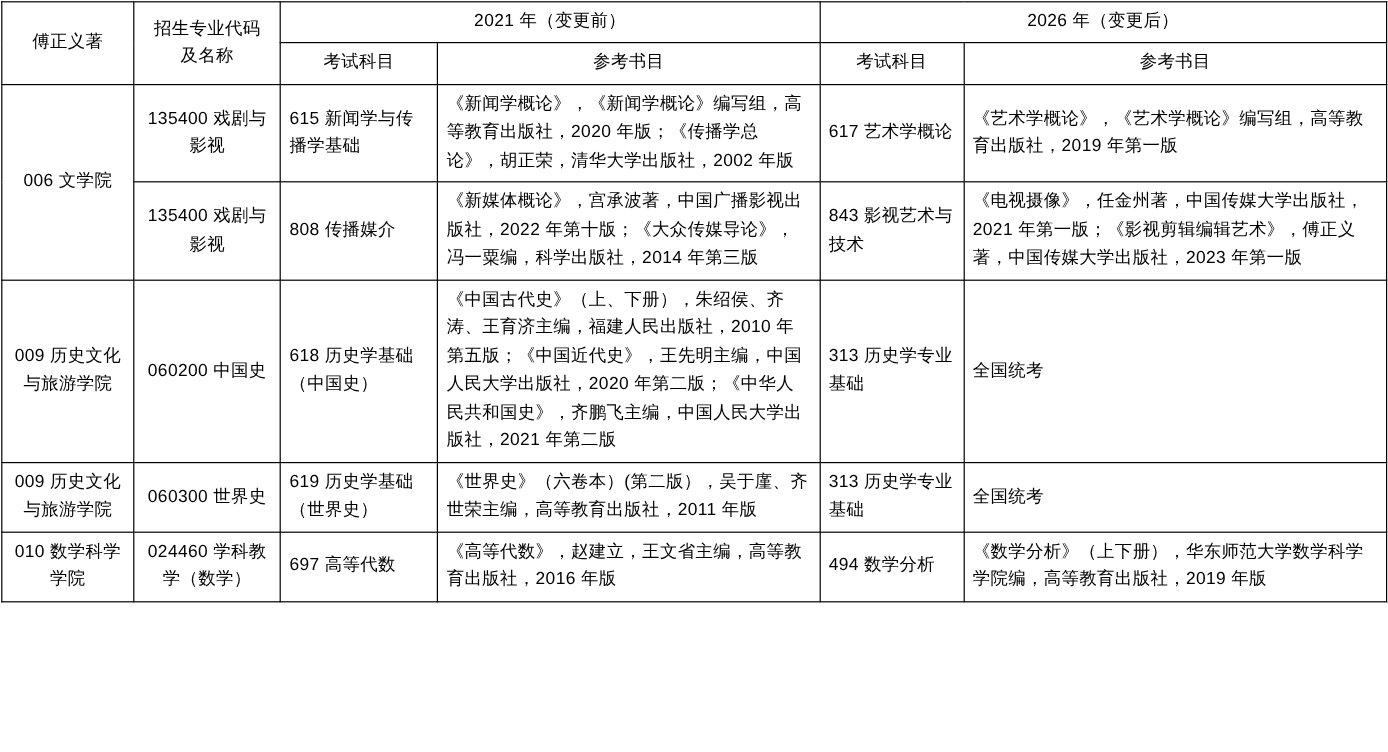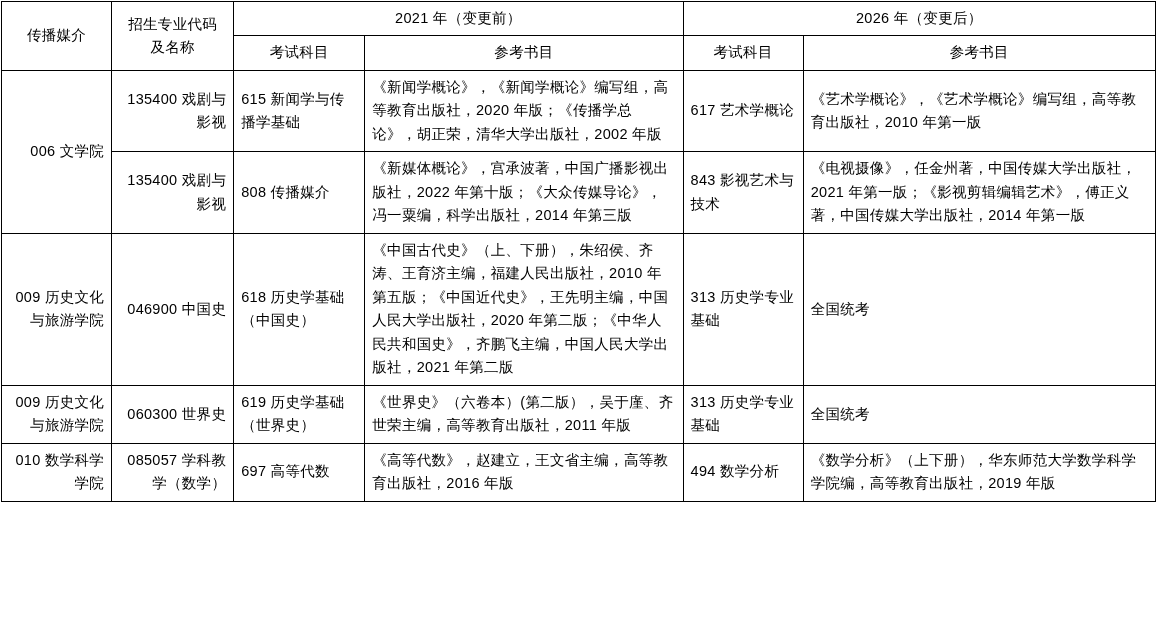--- a/index.html
+++ b/index.html
@@ -34,25 +34,25 @@
     font-size: 14.5px;
     line-height: 1.62;
     letter-spacing: 0.3px;
   }
   th.hdr {
     text-align: center;
     font-size: 15px;
     padding: 7px 6px;
   }
   td.college {
-    text-align: right;
+    text-align: center;
     padding-left: 10px;
   }
   td.major {
-    text-align: right;
+    text-align: center;
     padding-left: 12px;
     margin-top: 17px;
   }
   td.subject {
     text-align: left;
     padding-left: 10px;
   }
   td.books {
     text-align: left;
     padding-left: 8px;
@@ -73,68 +73,68 @@
     <colgroup>
       <col class="col-college">
       <col class="col-major">
       <col class="col-sub25">
       <col class="col-book25">
       <col class="col-sub26">
       <col class="col-book26">
     </colgroup>
     <thead>
       <tr>
-        <th class="hdr" rowspan="2">传播媒介</th>
+        <th class="hdr" rowspan="2">傅正义著</th>
         <th class="hdr" rowspan="2" style="white-space:pre-line;">招生专业代码
 及名称</th>
         <th class="hdr" colspan="2">2021 年（变更前）</th>
         <th class="hdr" colspan="2">2026 年（变更后）</th>
       </tr>
       <tr>
         <th class="hdr">考试科目</th>
         <th class="hdr">参考书目</th>
         <th class="hdr">考试科目</th>
         <th class="hdr">参考书目</th>
       </tr>
     </thead>
     <tbody>
       <tr>
         <td class="college" rowspan="2">006 文学院</td>
         <td class="major">135400 戏剧与影视</td>
         <td class="subject">615 新闻学与传播学基础</td>
         <td class="books">《新闻学概论》，《新闻学概论》编写组，高等教育出版社，2020 年版；《传播学总论》，胡正荣，清华大学出版社，2002 年版</td>
         <td class="subject">617 艺术学概论</td>
-        <td class="books">《艺术学概论》，《艺术学概论》编写组，高等教育出版社，2010 年第一版</td>
+        <td class="books">《艺术学概论》，《艺术学概论》编写组，高等教育出版社，2019 年第一版</td>
       </tr>
       <tr>
         <td class="major">135400 戏剧与影视</td>
         <td class="subject">808 传播媒介</td>
         <td class="books">《新媒体概论》，宫承波著，中国广播影视出版社，2022 年第十版；《大众传媒导论》，冯一粟编，科学出版社，2014 年第三版</td>
         <td class="subject">843 影视艺术与技术</td>
-        <td class="books">《电视摄像》，任金州著，中国传媒大学出版社，2021 年第一版；《影视剪辑编辑艺术》，傅正义著，中国传媒大学出版社，2014 年第一版</td>
+        <td class="books">《电视摄像》，任金州著，中国传媒大学出版社，2021 年第一版；《影视剪辑编辑艺术》，傅正义著，中国传媒大学出版社，2023 年第一版</td>
       </tr>
       <tr>
         <td class="college">009 历史文化与旅游学院</td>
-        <td class="major">046900 中国史</td>
+        <td class="major">060200 中国史</td>
         <td class="subject">618 历史学基础（中国史）</td>
         <td class="books">《中国古代史》（上、下册），朱绍侯、齐涛、王育济主编，福建人民出版社，2010 年第五版；《中国近代史》，王先明主编，中国人民大学出版社，2020 年第二版；《中华人民共和国史》，齐鹏飞主编，中国人民大学出版社，2021 年第二版</td>
         <td class="subject">313 历史学专业基础</td>
         <td class="books">全国统考</td>
       </tr>
       <tr>
         <td class="college">009 历史文化与旅游学院</td>
         <td class="major">060300 世界史</td>
         <td class="subject">619 历史学基础（世界史）</td>
         <td class="books">《世界史》（六卷本）(第二版），吴于廑、齐世荣主编，高等教育出版社，2011 年版</td>
         <td class="subject">313 历史学专业基础</td>
         <td class="books">全国统考</td>
       </tr>
       <tr>
         <td class="college">010 数学科学学院</td>
-        <td class="major">085057 学科教学（数学）</td>
+        <td class="major">024460 学科教学（数学）</td>
         <td class="subject">697 高等代数</td>
         <td class="books">《高等代数》，赵建立，王文省主编，高等教育出版社，2016 年版</td>
         <td class="subject">494 数学分析</td>
         <td class="books">《数学分析》（上下册），华东师范大学数学科学学院编，高等教育出版社，2019 年版</td>
       </tr>
     </tbody>
   </table>
 </div>
 
 </body></html>

